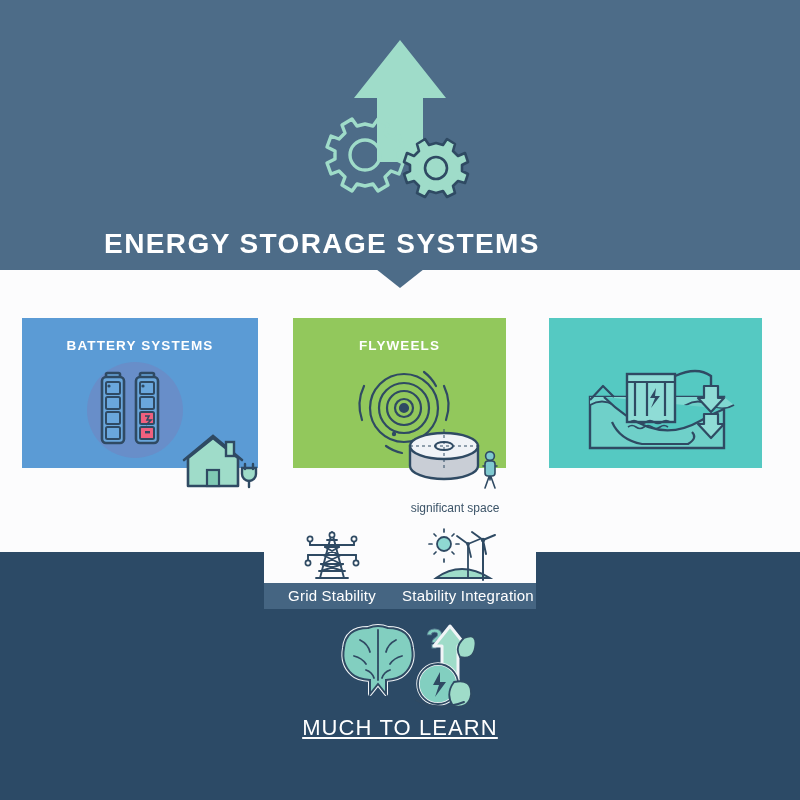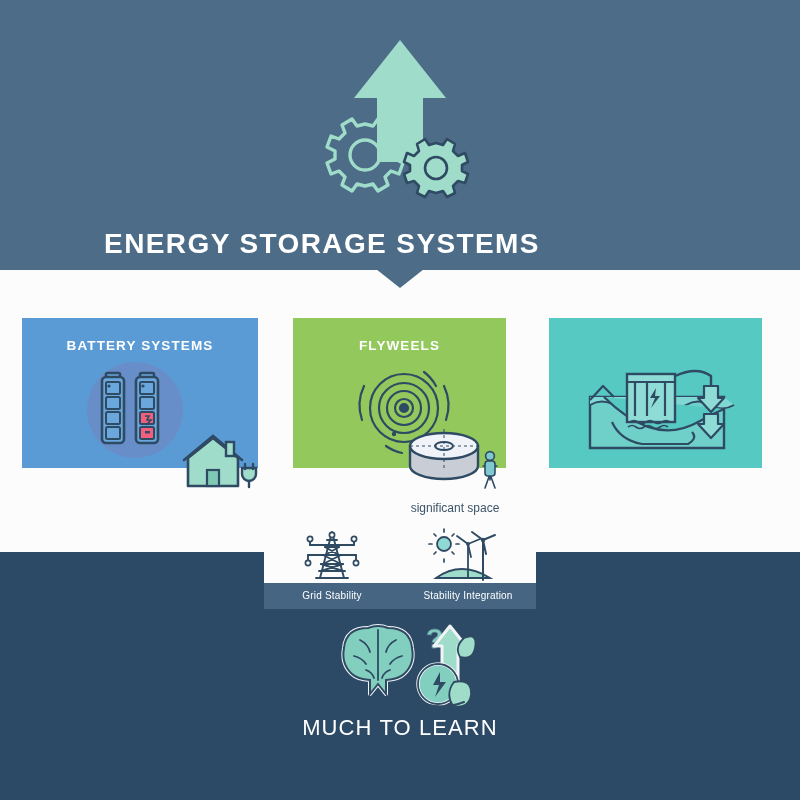--- a/index.html
+++ b/index.html
@@ -114,39 +114,40 @@
     left: 264px; top: 583px;
     width: 272px; height: 26px;
     background: #456582;
     z-index: 5;
     display: flex;
   }
   .benefit-label {
     flex: 1;
     text-align: center;
     color: #ffffff;
-    font-size: 10px;
+    font-size: 15px;
     line-height: 26px;
     letter-spacing: 0.2px;
   }
   #pylon-art   { position: absolute; z-index: 6; left: 302px; top: 528px; width: 60px; height: 54px; }
   #windsun-art { position: absolute; z-index: 6; left: 428px; top: 528px; width: 70px; height: 54px; }
 
   
   #footer-icon {
     position: absolute; left: 330px; top: 618px;
     width: 145px; height: 90px;
     z-index: 3;
   }
   #footer-title {
     position: absolute; left: 0; top: 715px; width: 800px;
     text-align: center;
     color: #ffffff;
     font-size: 22px;
     letter-spacing: 1.1px;
+    text-decoration: underline;
   }
 </style>
 </head>
 <body>
 
 <div id="stage">
 
   <div class="band" id="band-top"></div>
   <div class="band" id="band-white"></div>
   <div class="band" id="band-bottom"></div>

